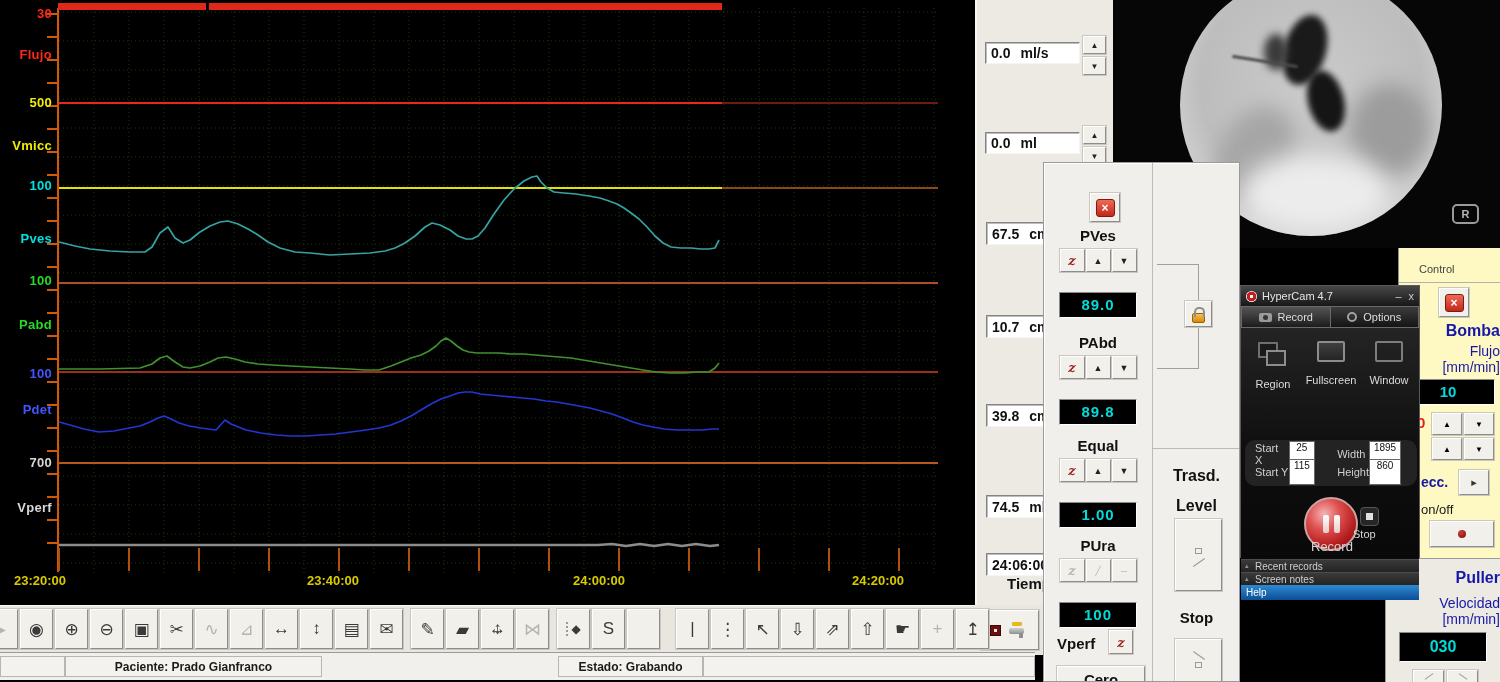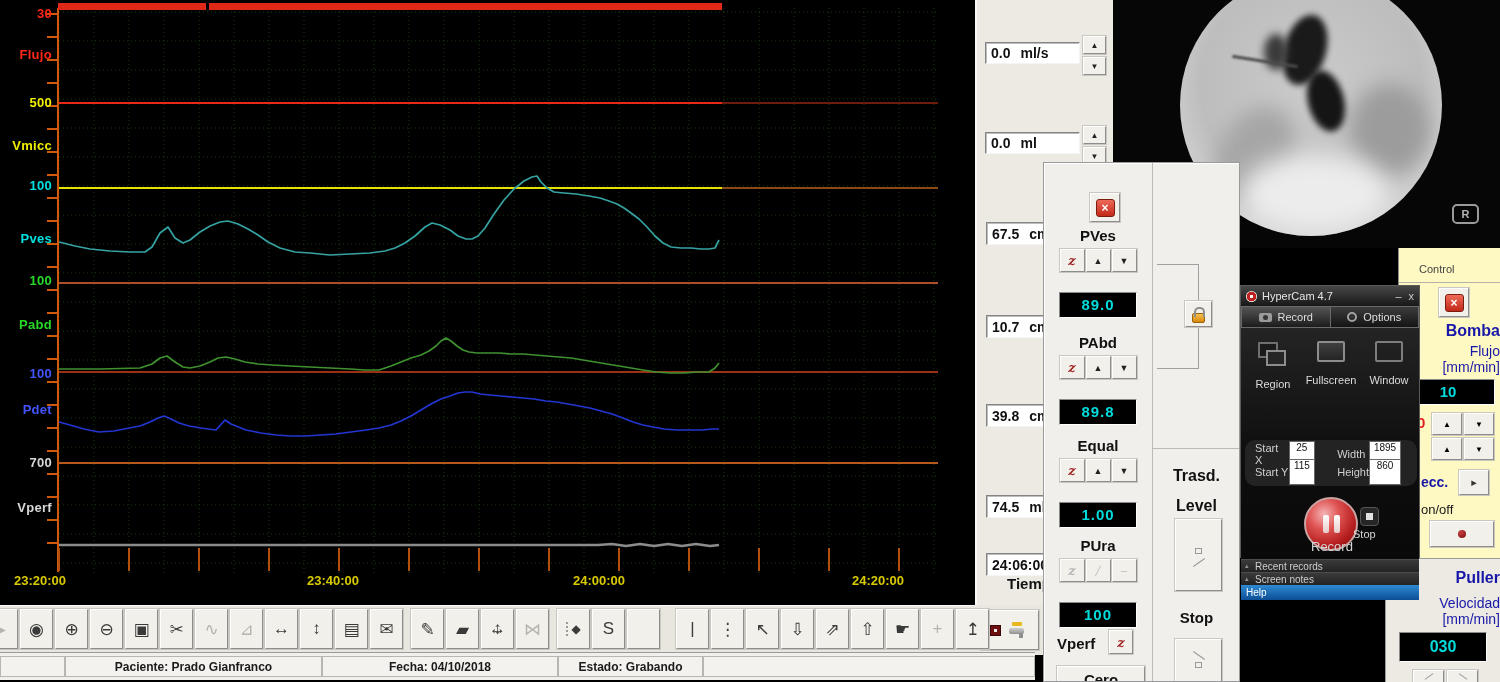--- a/index.html
+++ b/index.html
@@ -648,18 +648,17 @@
         </button>
         <button class="btn3d tbtn">
           <span>↥</span>
         </button>
       </div>
     </div>
 
   <div id="statusbar">
     <div class="status-sec" style="left:0;width:65px"></div>
     <div class="status-sec" style="left:65px;width:257px">Paciente: Prado Gianfranco</div>
-    <div class="status-sec" style="left:322px;width:236px">Fecha: 04/10/2018</div>
     <div class="status-sec" style="left:558px;width:145px">Estado: Grabando</div>
     <div class="status-sec" style="left:703px;width:332px"></div>
   </div>
 
 </div>
 
 </body></html>

